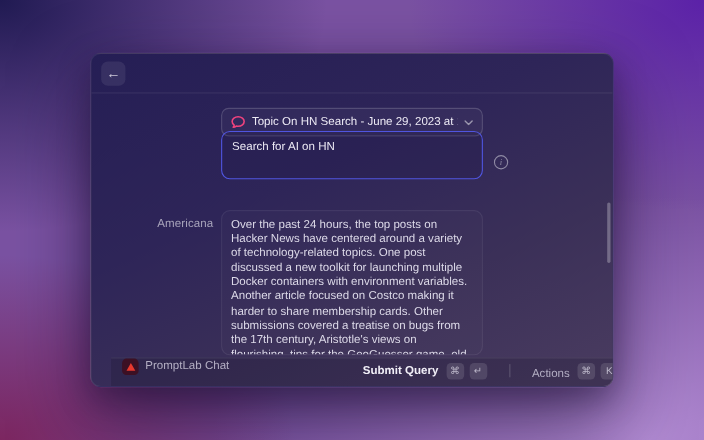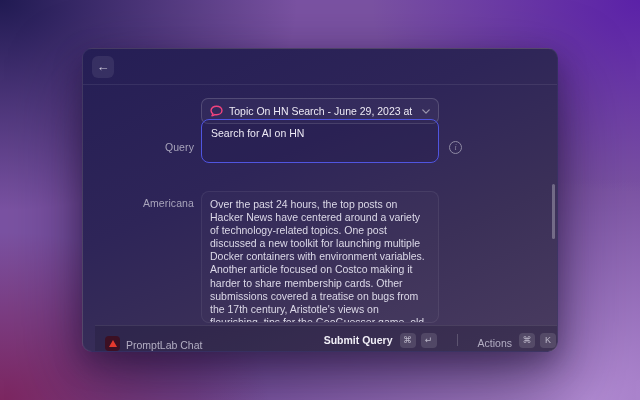--- a/index.html
+++ b/index.html
@@ -72,24 +72,24 @@
     color:#dcd9e8; font-size:10.5px; line-height:13.1px;
     padding:6px 8px; overflow:hidden;
   }
 
   .scroll-thumb{
     position:absolute; right:2px; top:135px; width:3px; height:55px;
     border-radius:2px; background:rgba(255,255,255,0.28);
   }
 
   .win-footer{
-    position:absolute; left:12px; bottom:0; width:100%; height:26px;
+    position:absolute; left:18px; bottom:0; width:100%; height:26px;
     background:rgba(24,16,40,0.22);
     border-top:1px solid rgba(255,255,255,0.09);
-    display:flex; align-items:flex-end; padding:0 10px; gap:6px;
+    display:flex; align-items:flex-start; padding:0 10px; gap:6px;
   }
   .app-logo{
     width:15px; height:15px; border-radius:4px; background:#3c1024;
     display:flex; align-items:center; justify-content:center; flex:0 0 auto;
   }
   .app-logo .tri{
     width:0; height:0;
     border-left:4px solid transparent; border-right:4px solid transparent;
     border-bottom:7px solid #e6392e;
   }
@@ -126,21 +126,20 @@
         </svg>
       </span>
       <span class="val">Topic On HN Search - June 29, 2023 at 1:07:26...</span>
       <span class="chevron">
         <svg width="8" height="5" viewBox="0 0 10 6">
             <path d="M1 1l4 4 4-4" fill="none" stroke="#9a96ad" stroke-width="1.6" stroke-linecap="round" stroke-linejoin="round"></path>
           </svg>
       </span>
     </div>
 
-    <div class="field-label" style="top:92px;">Query</div>
     <textarea class="query-area" spellcheck="false" style="">Search for AI on HN</textarea>
     <div class="info-icon">i</div>
 
     <div class="field-label" style="top:148px;">Americana</div>
     <div class="response-box">Over the past 24 hours, the top posts on Hacker News have centered around a variety of technology-related topics. One post discussed a new toolkit for launching multiple Docker containers with environment variables. Another article focused on Costco making it harder to share membership cards. Other submissions covered a treatise on bugs from the 17th century, Aristotle's views on flourishing, tips for the GeoGuesser game, old weird Americana, an iOS app for building website prototypes, and a YouTube video about the history of Intel processors.</div>
 
     <div class="scroll-thumb"></div>
 
     <div class="win-footer">
       <span class="app-logo">

